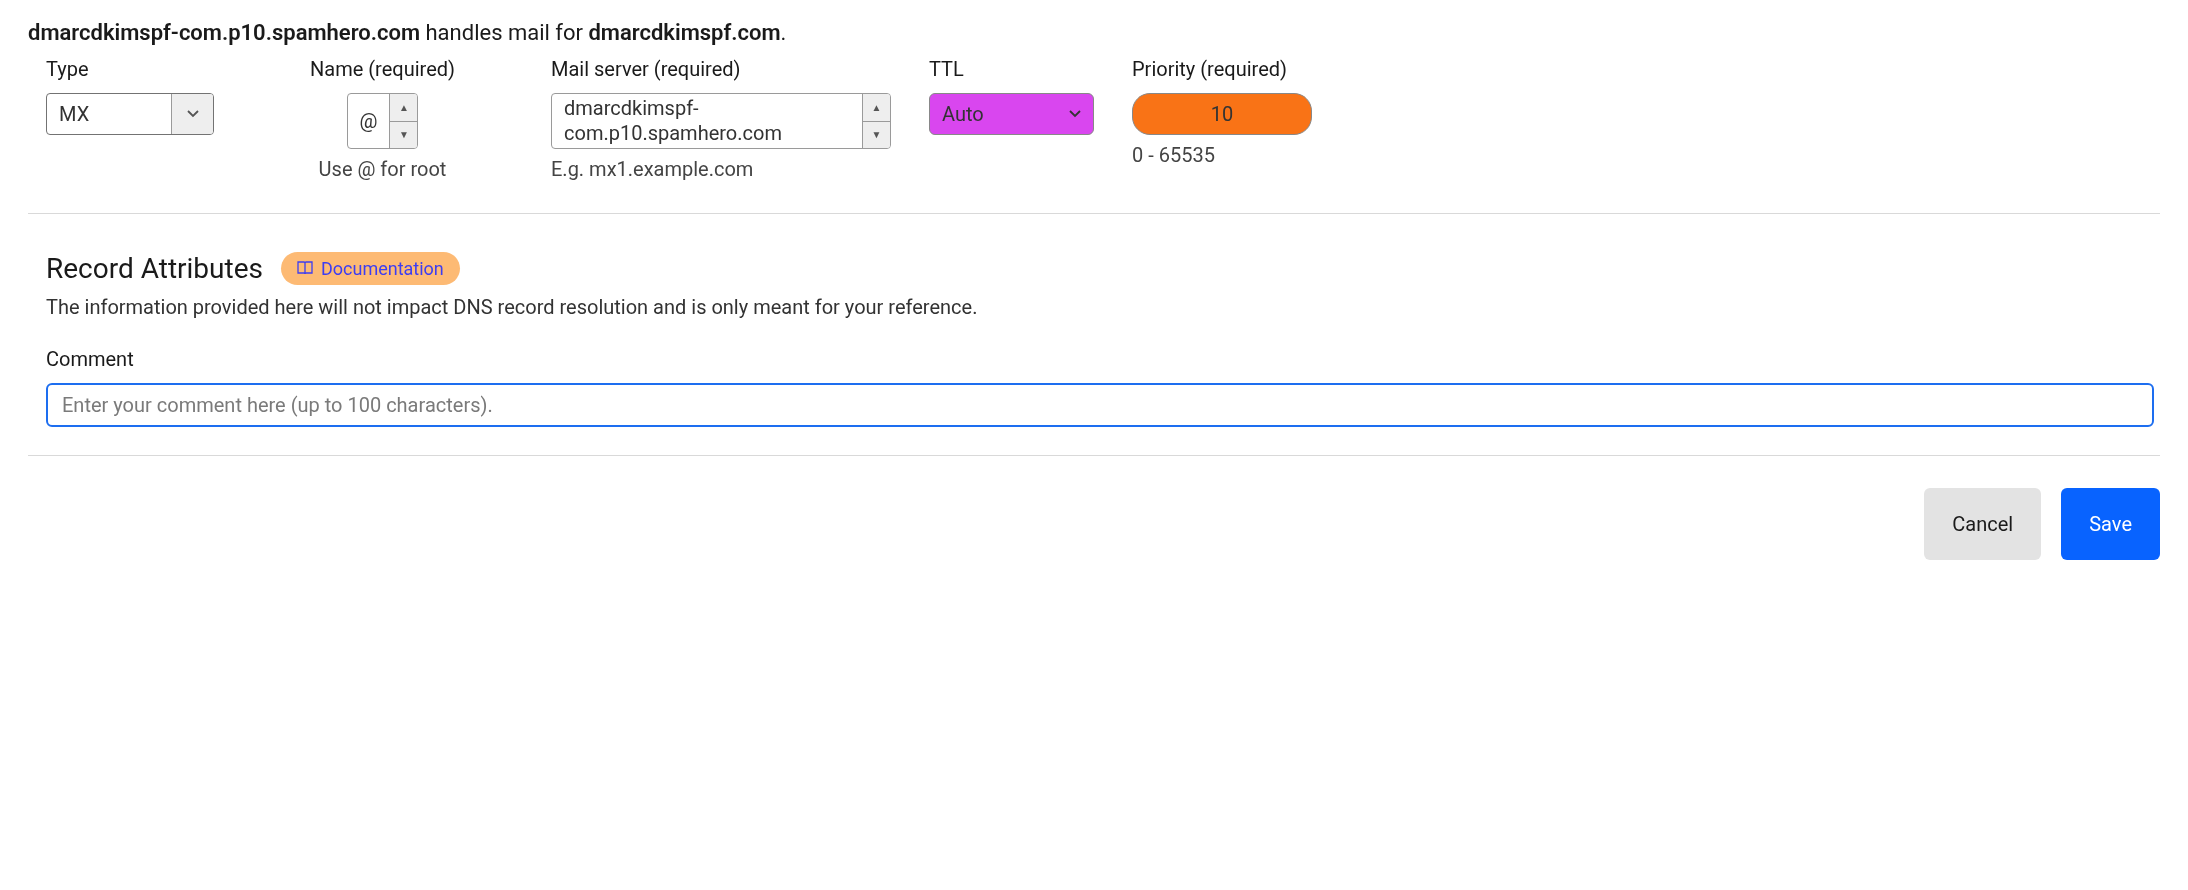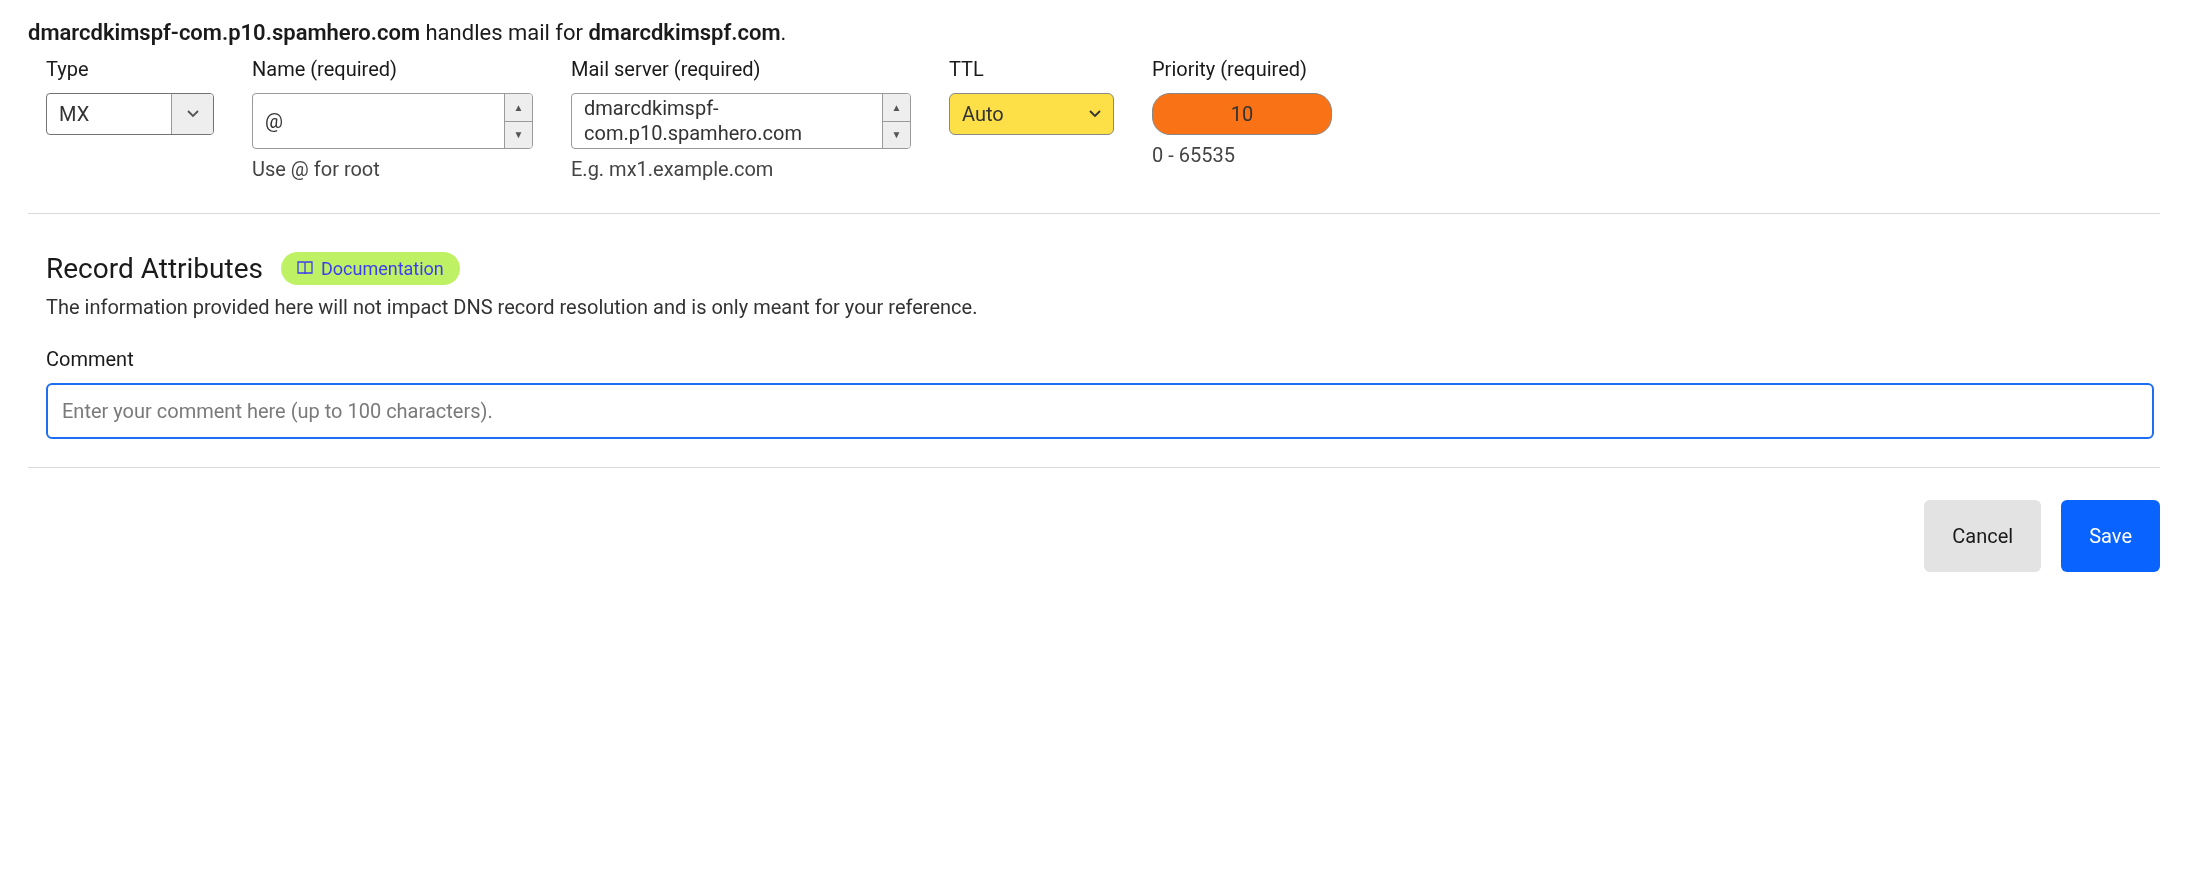--- a/index.html
+++ b/index.html
@@ -17,21 +17,21 @@
     }
     .summary strong { font-weight: 600; }
     .form-row {
       display: flex;
       gap: 38px;
       padding: 0 0 32px 18px;
       border-bottom: 1px solid #d9d9d9;
     }
     .field { display: flex; flex-direction: column; }
     .field-type { width: 168px; }
-    .field-name { width: 281px; }
+    .field-name { width: 261px; align-items: center; }
     .field-mail { width: 340px; }
     .field-ttl { width: 165px; }
     .field-priority { width: 180px; }
     .label {
       font-size: 20px;
       color: #1a1a1a;
       margin-bottom: 12px;
     }
     .hint {
       font-size: 20px;
@@ -94,21 +94,21 @@
     }
     .combo .spin:first-child { border-bottom: 1px solid #9a9a9a; }
     
     .ttl-select {
       height: 42px;
       display: flex;
       align-items: center;
       border: 1px solid #888;
       border-radius: 6px;
       padding: 0 12px;
-      background: #fde047;
+      background: #d946ef;
       justify-content: space-between;
       text-align: right;
     }
     
     .priority-input {
       height: 42px;
       border: 1px solid #888;
       border-radius: 18px;
       padding: 0 12px;
       display: flex;
@@ -129,39 +129,39 @@
     }
     .attrs-title {
       font-size: 28px;
       font-weight: 400;
       color: #1a1a1a;
     }
     .doc-chip {
       display: inline-flex;
       align-items: center;
       gap: 8px;
-      background: #bef264;
+      background: #fdba74;
       border-radius: 999px;
       padding: 6px 16px;
       color: #3d3df2;
       font-size: 18px;
     }
     .attrs-desc {
       font-size: 20px;
       color: #333;
       margin-bottom: 28px;
     }
     .comment-label {
       font-size: 20px;
       color: #1a1a1a;
       margin-bottom: 12px;
     }
     .comment-input {
       width: 100%;
-      height: 56px;
+      height: 44px;
       border: 2px solid #1d6ef0;
       border-radius: 6px;
       padding: 0 14px;
       font-size: 20px;
       font-family: inherit;
       outline: none;
     }
     .comment-input::placeholder { color: #7a7a7a; }
     
     .footer {

